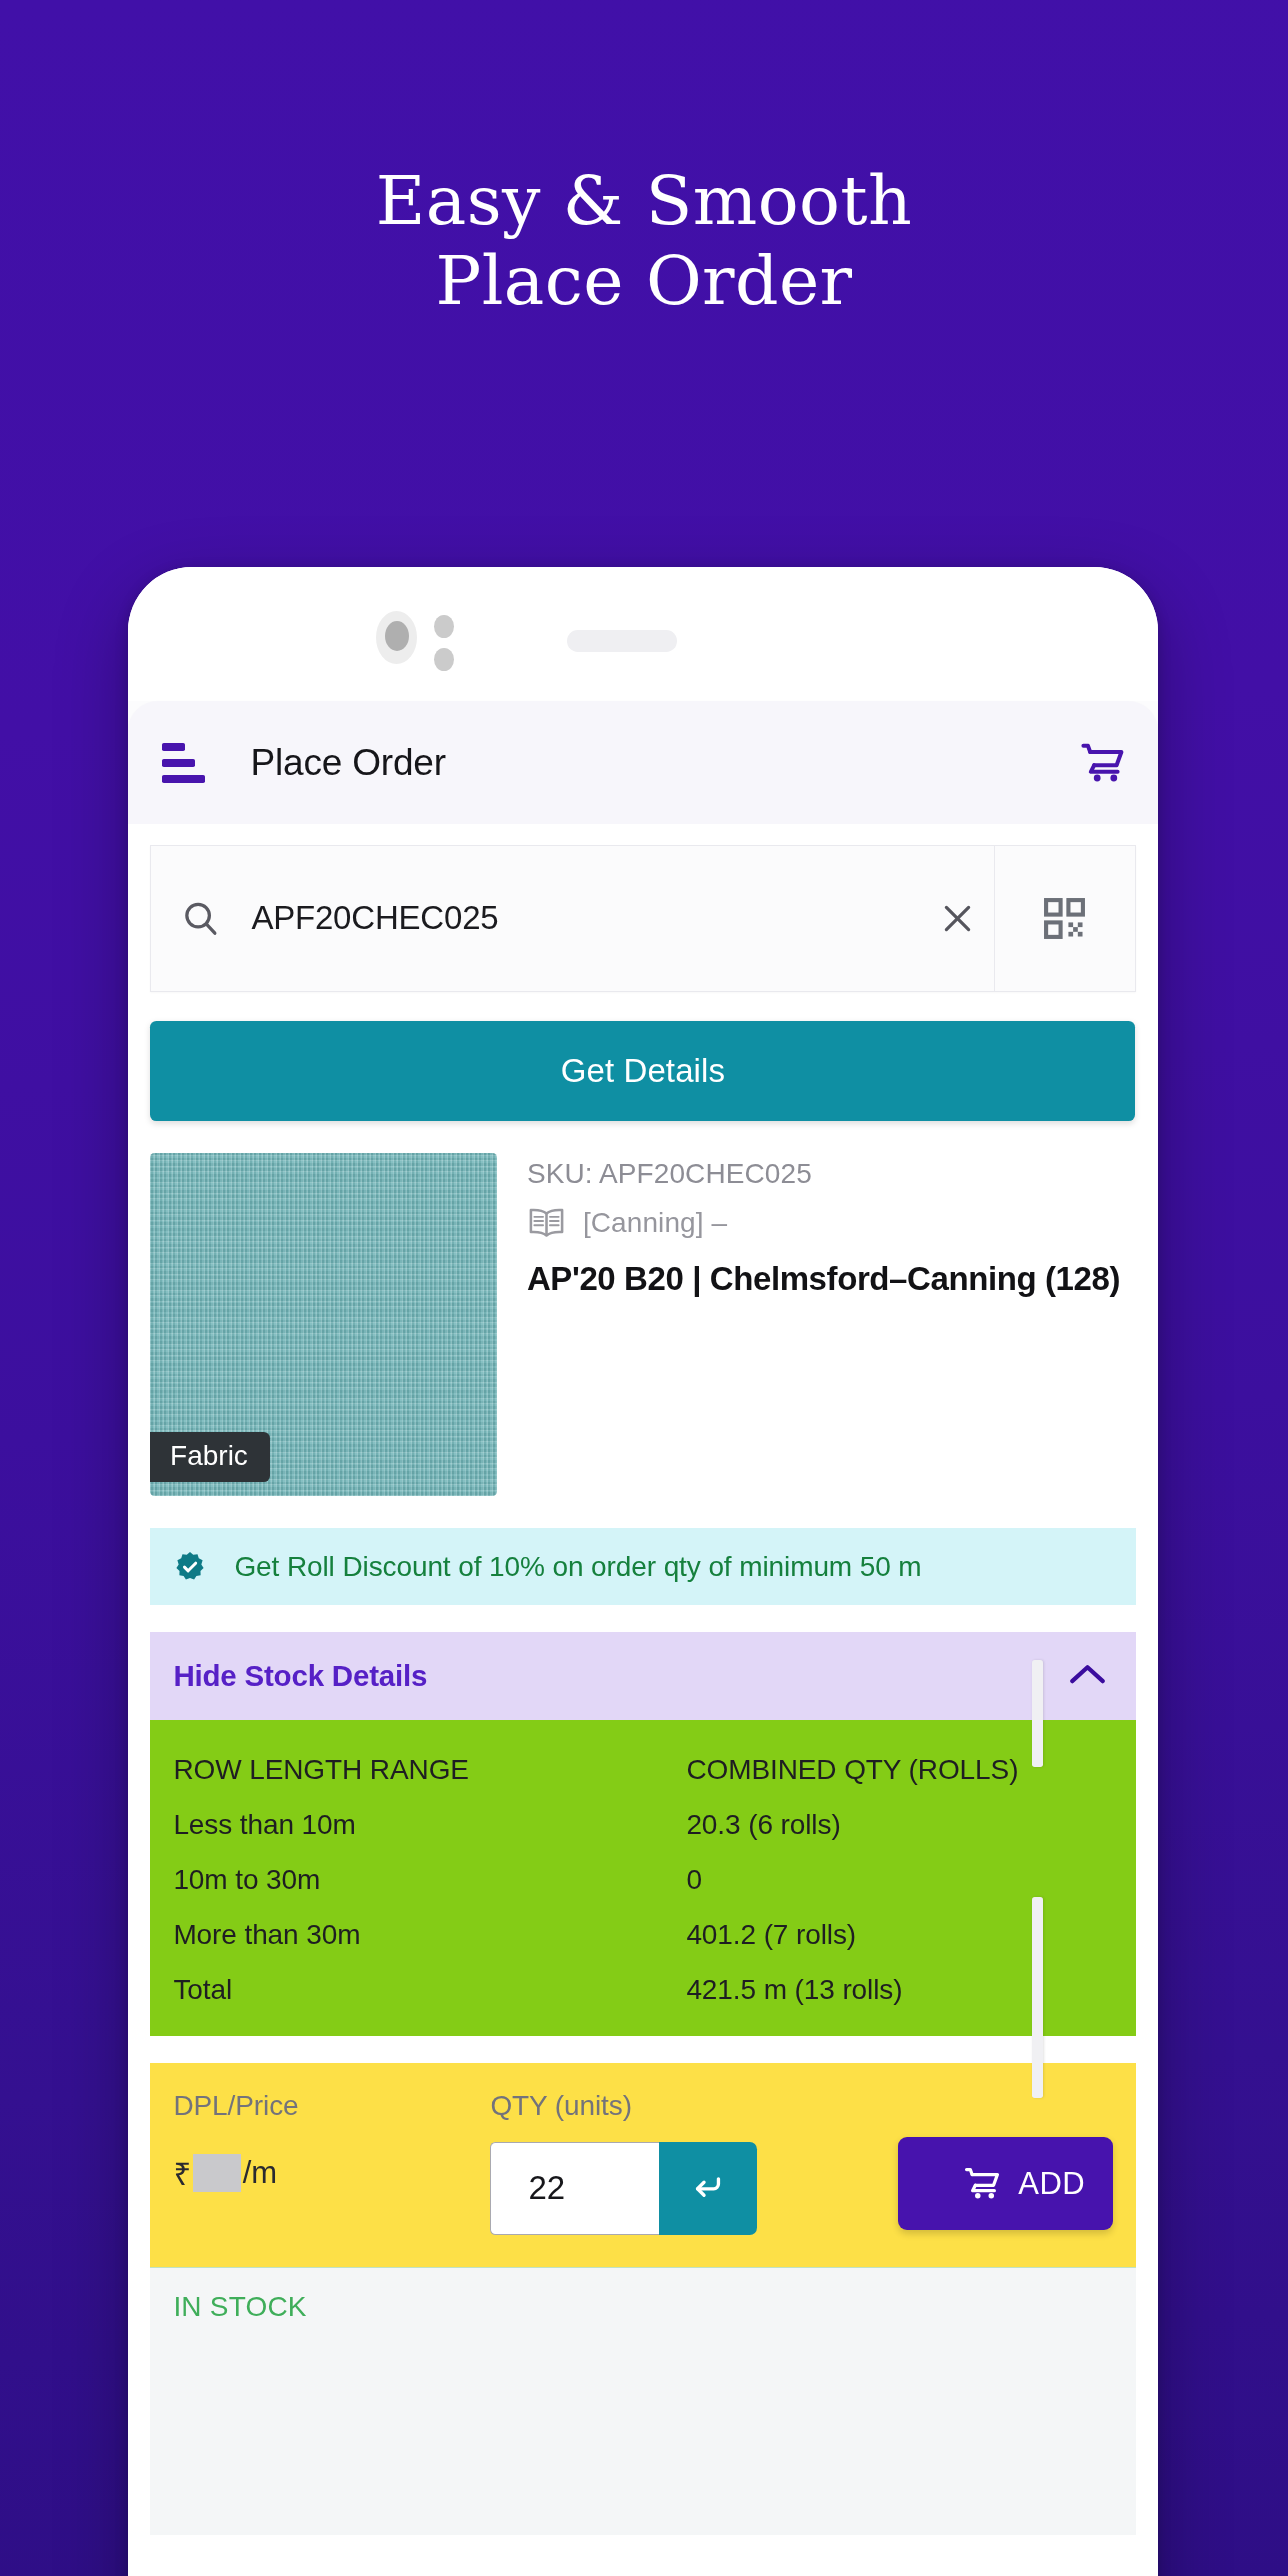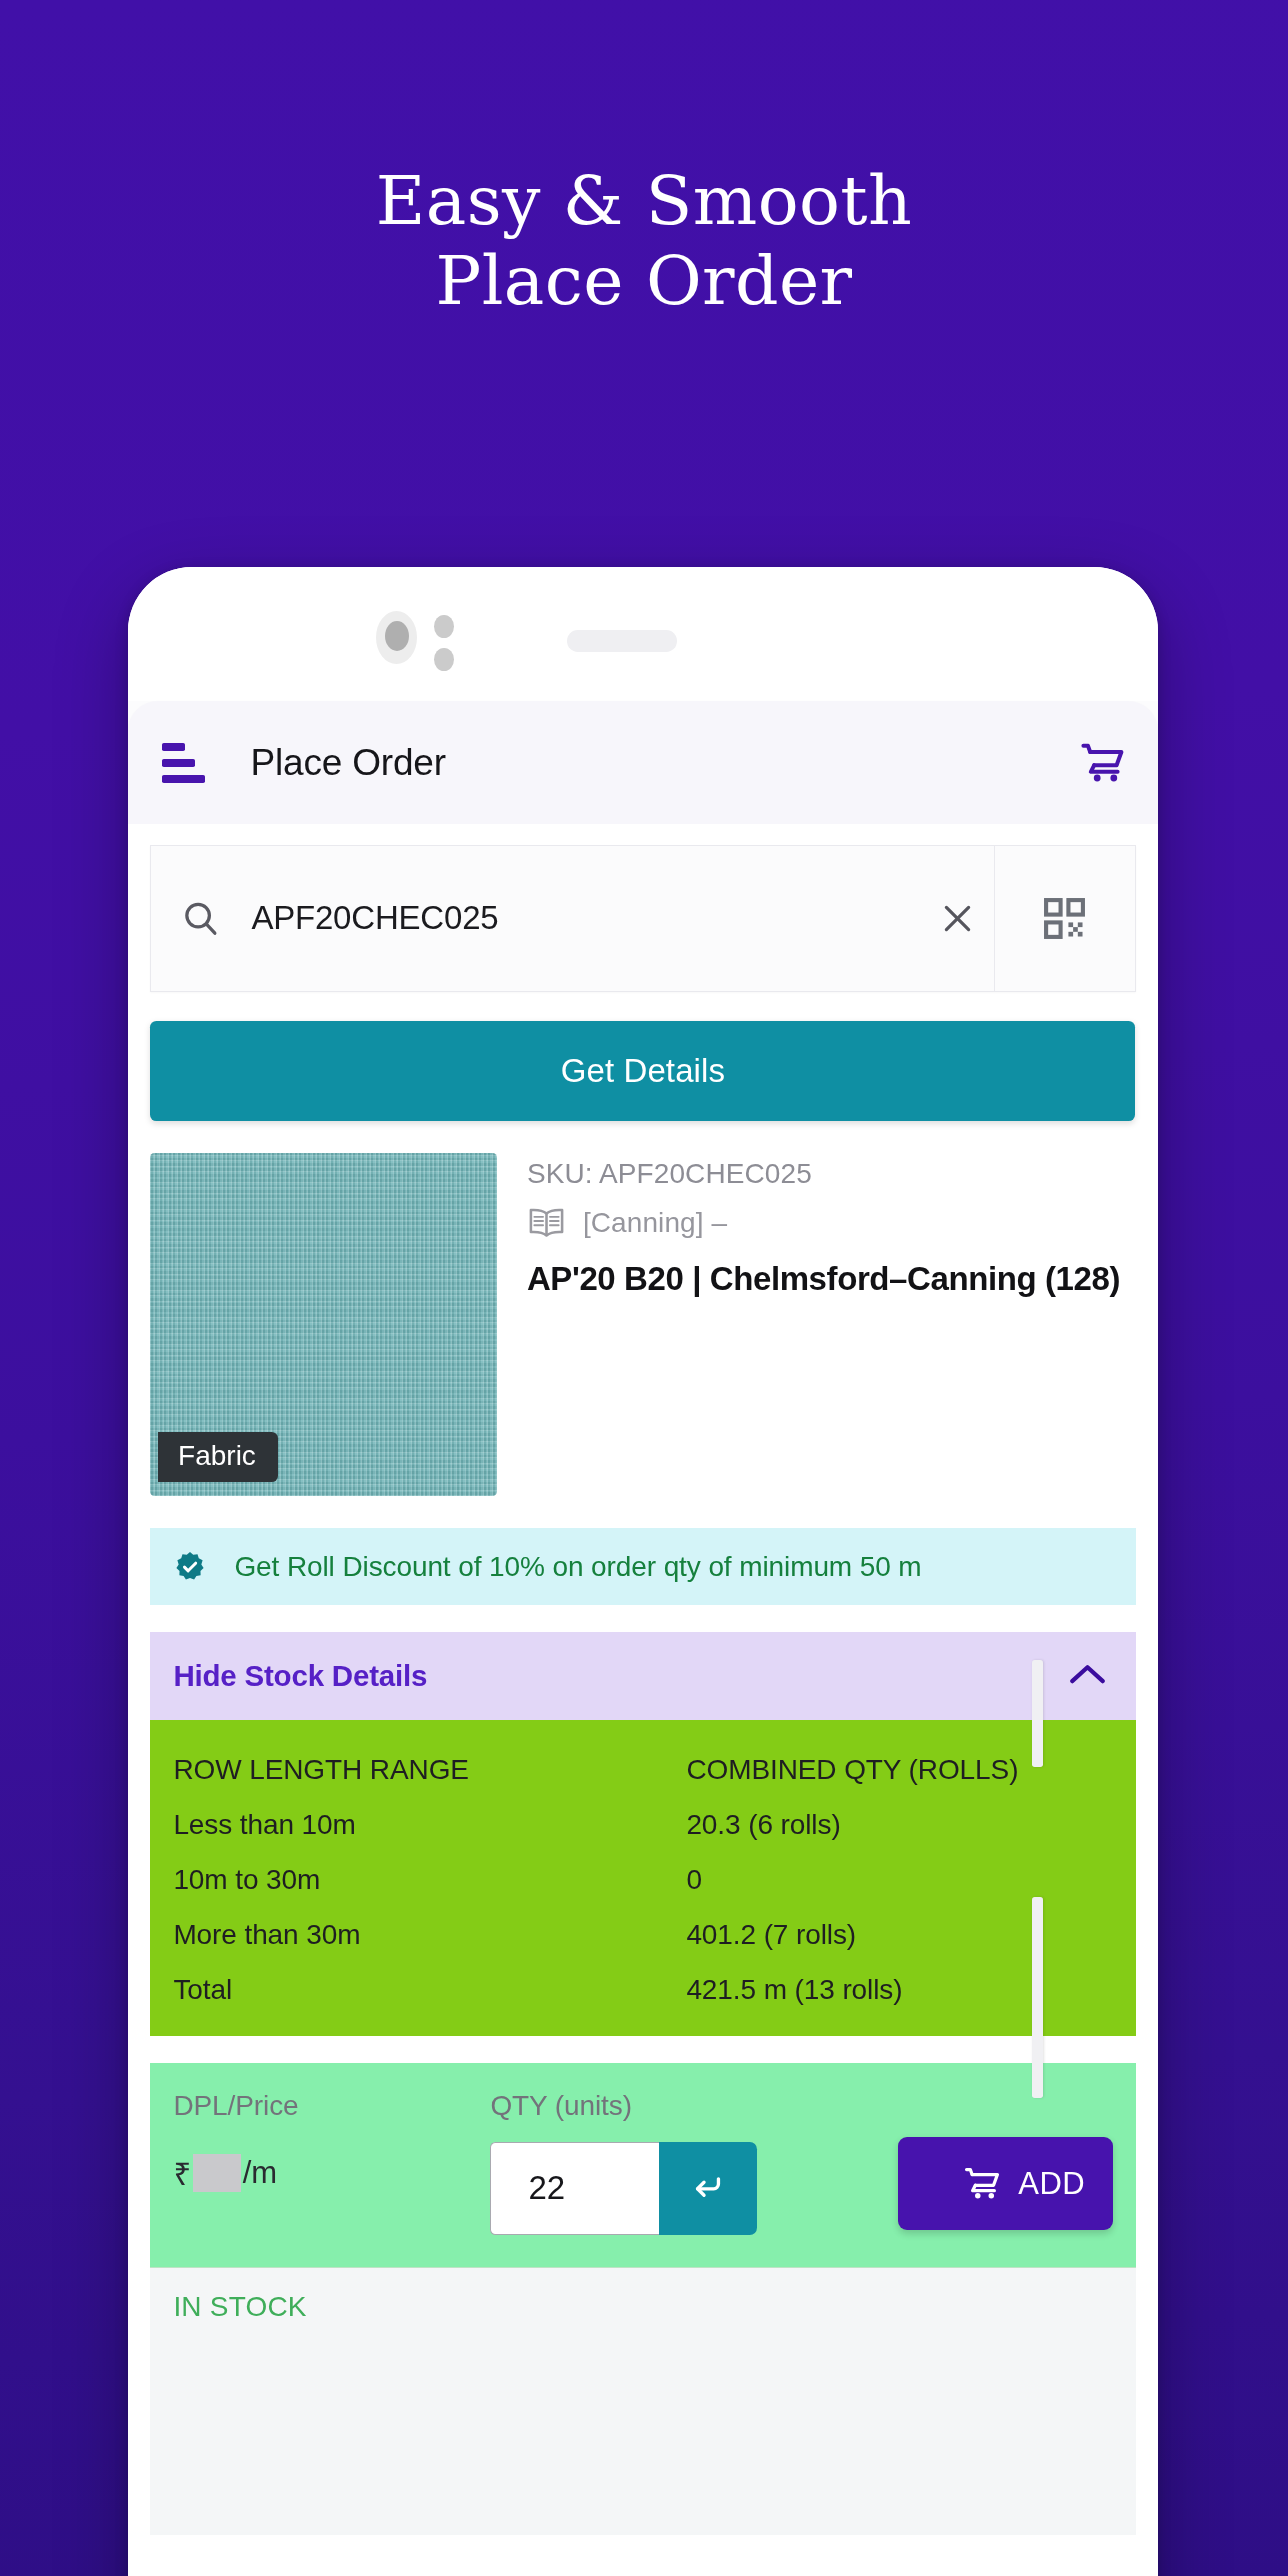--- a/index.html
+++ b/index.html
@@ -203,21 +203,21 @@
     border-radius: 4.5px;
     overflow: hidden;
     flex: none;
     background:
       repeating-linear-gradient(90deg, rgba(255,255,255,0.22) 0 0.9px, rgba(0,0,0,0.05) 0.9px 2.7px, rgba(255,255,255,0.10) 2.7px 4.5px),
       repeating-linear-gradient(0deg, rgba(255,255,255,0.18) 0 0.9px, rgba(0,0,0,0.045) 0.9px 3.6px, rgba(255,255,255,0.07) 3.6px 5.4px),
       #6FB4B7;
   }
   .swatch-badge {
     position: absolute;
-    left: 8px;
+    left: 0;
     bottom: 14.3px;
     background: #2E3337;
     color: #FFFFFF;
     font-size: 28px;
     padding: 8px 22.4px 9.8px 19.7px;
     border-radius: 0 6.3px 6.3px 0;
   }
   .product-info { padding-left: 29.5px; padding-top: 5.4px; flex: 1; min-width: 0; }
   .sku { font-size: 28px; color: #8D8D95; letter-spacing: 0.1px; }
   .brand-row { display: flex; align-items: flex-end; margin-top: 17px; }
@@ -266,21 +266,21 @@
   .stock-head .c1, .stock-head .c2 {
     font-size: 25px;
     color: #9A9AA2;
     letter-spacing: 1px;
   }
   .stock-row .c1, .stock-row .c2 { font-size: 28px; color: #1E1E22; letter-spacing: -0.1px; }
 
   
   .order-row {
     margin: 27px 22.4px 0 22.4px;
-    background: #86efac;
+    background: #fde047;
     padding: 27px 23px 32px 23px;
     display: flex;
     align-items: flex-start;
   }
   .col-price { width: 317px; flex: none; }
   .col-qty { width: 376px; flex: none; }
   .field-label { font-size: 28px; color: #73737B; letter-spacing: -0.1px; }
   .price-value {
     margin-top: 29.5px;
     display: flex;

